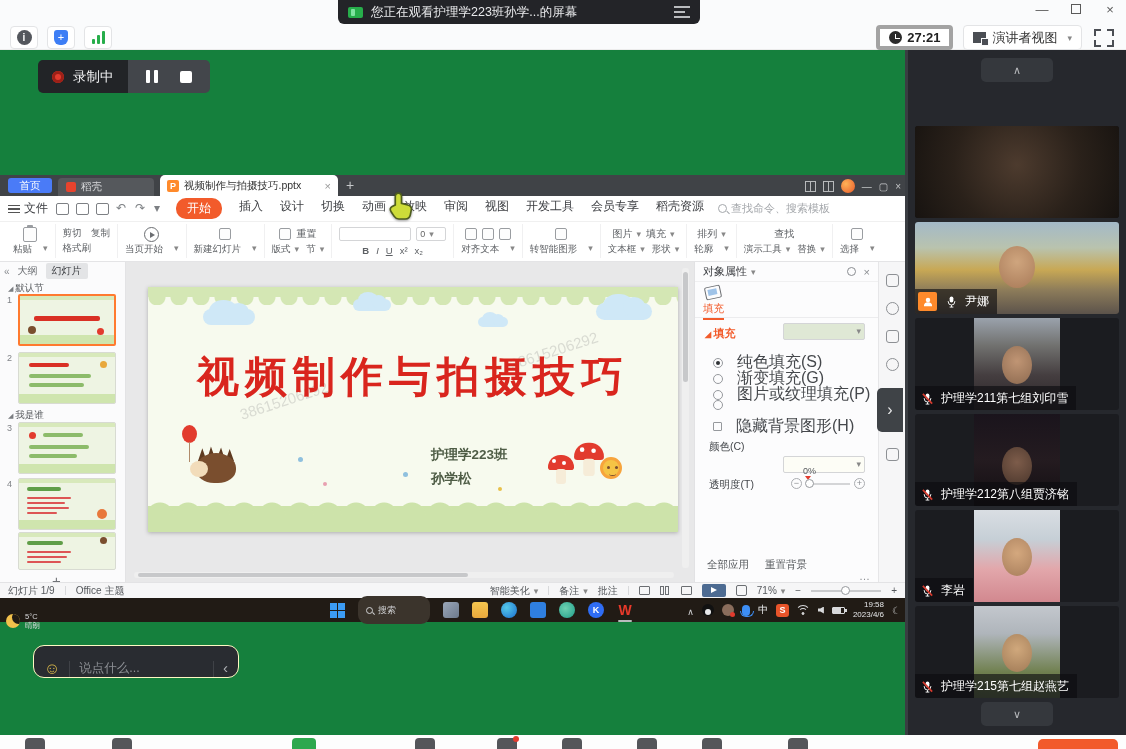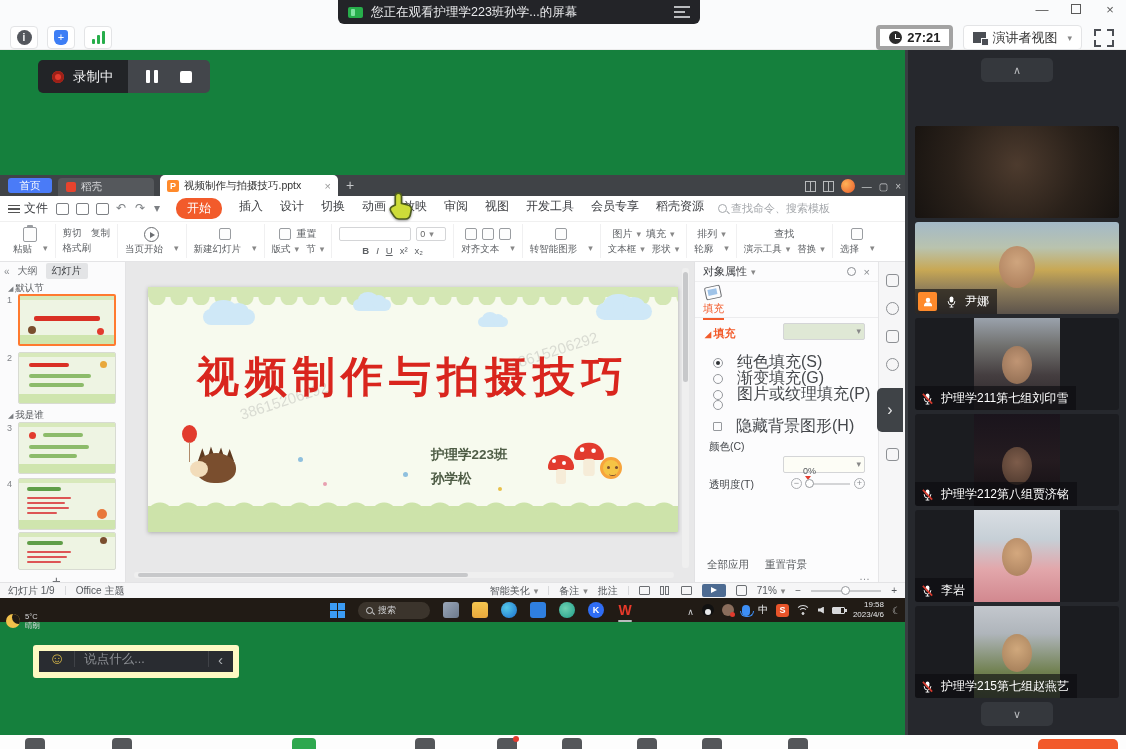--- a/index.html
+++ b/index.html
@@ -221,21 +221,21 @@
 
 
 .taskbar{position:absolute;left:0;top:548px;width:905px;height:24px;background:#211b15;display:flex;align-items:center}
 .weather{position:absolute;left:6px;top:14px;display:flex;align-items:center;gap:5px}
 .moon{width:14px;height:14px;border-radius:50%;background:#f2c14b;position:relative;overflow:hidden}
 .moon::after{content:"";position:absolute;left:6px;top:-3px;width:13px;height:13px;border-radius:50%;background:#211b15}
 .wtx{font-size:7.5px;color:#d8d9db;line-height:1.25}
 .tcenter{position:absolute;left:330px;top:0;height:24px;display:flex;align-items:center;gap:13px}
 .start{width:15px;height:15px;display:grid;grid-template-columns:7px 7px;gap:1px}
 .start i{background:#3b9cf5;width:7px;height:7px}
-.tsearch{width:72px;height:17px;background:#3b342c;border-radius:9px;display:flex;align-items:center;gap:5px;padding:0 8px;color:#cfd0d2;font-size:9px}
+.tsearch{width:72px;height:28px;background:#3b342c;border-radius:9px;display:flex;align-items:center;gap:5px;padding:0 8px;color:#cfd0d2;font-size:9px}
 .sico2{width:7px;height:7px;border:1.2px solid #cfd0d2;border-radius:50%;position:relative}
 .sico2::after{content:"";position:absolute;left:5px;top:5px;width:3px;height:1.2px;background:#cfd0d2;transform:rotate(45deg)}
 .tic{width:16px;height:16px;border-radius:3px;display:flex;align-items:center;justify-content:center;font-size:10px;font-weight:bold;color:#fff}
 .tv1{background:linear-gradient(135deg,#9aa7b8,#6d7a8c)}
 .fold{background:linear-gradient(#f4c64f,#e8a83c)}
 .edge{border-radius:50%;background:radial-gradient(circle at 35% 35%,#55c8e8,#1b6fd0)}
 .store{background:#2f7fe0}
 .s360{border-radius:50%;background:radial-gradient(circle at 40% 40%,#6ed0b0,#1f9e8a)}
 .kdocs{border-radius:50%;background:#2f6df5;font-size:9px}
 .wpsw{color:#e8392a;font-size:14px;position:relative}
@@ -255,21 +255,21 @@
 .wifi i:nth-child(1){width:3px;height:3px;background:#d8d9db}
 .wifi i:nth-child(2){width:9px;height:9px;border-bottom-color:transparent;border-left-color:transparent;border-right-color:transparent;bottom:-2px}
 .wifi i:nth-child(3){width:15px;height:15px;border-bottom-color:transparent;border-left-color:transparent;border-right-color:transparent;bottom:-5px}
 .vol{width:6px;height:7px;background:#d8d9db;clip-path:polygon(0 30%,40% 30%,100% 0,100% 100%,40% 70%,0 70%)}
 .batt{width:13px;height:7px;border:1px solid #d8d9db;border-radius:1px;position:relative;background:linear-gradient(90deg,#d8d9db 70%,transparent 70%)}
 .batt::after{content:"";position:absolute;right:-3px;top:1.5px;width:2px;height:3px;background:#d8d9db}
 .ttime{font-size:8px;color:#e4e5e7;text-align:right;line-height:1.3}
 .trmoon{font-size:10px;color:#cfd0d2}
 
 
-.chatpill{position:absolute;left:33px;top:595px;width:206px;height:33px;background:#292c31;border:6px solid #fef9c3;border-radius:3px;display:flex;align-items:flex-start;padding:0 10px;gap:9px}
+.chatpill{position:absolute;left:33px;top:595px;width:206px;height:33px;background:#292c31;border:1px solid #fef9c3;border-radius:11px;display:flex;align-items:flex-end;padding:0 10px;gap:9px}
 .smile{color:#d8b84a;font-size:16px;line-height:1}
 .smile::after{content:"☺"}
 .cdiv{width:1px;height:16px;background:#3f4247}
 .chattext{flex:1;color:#8c8f94;font-size:12.5px}
 .chl::after{content:"‹";color:#aeb1b5;font-size:15px}
 
 
 .sidebar{position:absolute;left:905px;top:50px;width:221px;height:685px;background:#26282d}
 .sdivider{position:absolute;left:0;top:0;width:3px;height:685px;background:#3a3d42}
 .chevbtn{position:absolute;left:76px;width:72px;height:24px;background:#35383d;border-radius:5px;display:flex;align-items:center;justify-content:center;color:#b8babd;font-size:11px}

